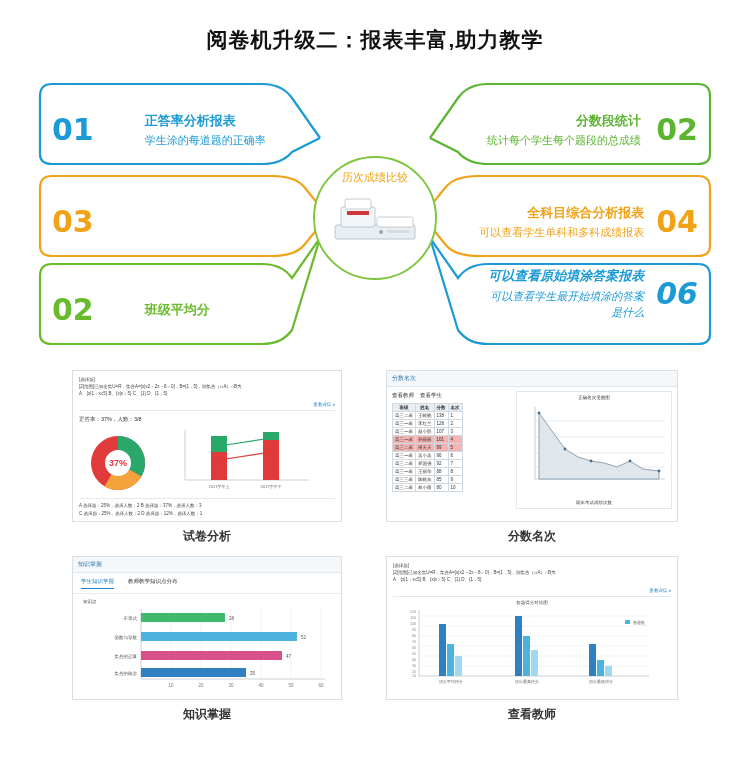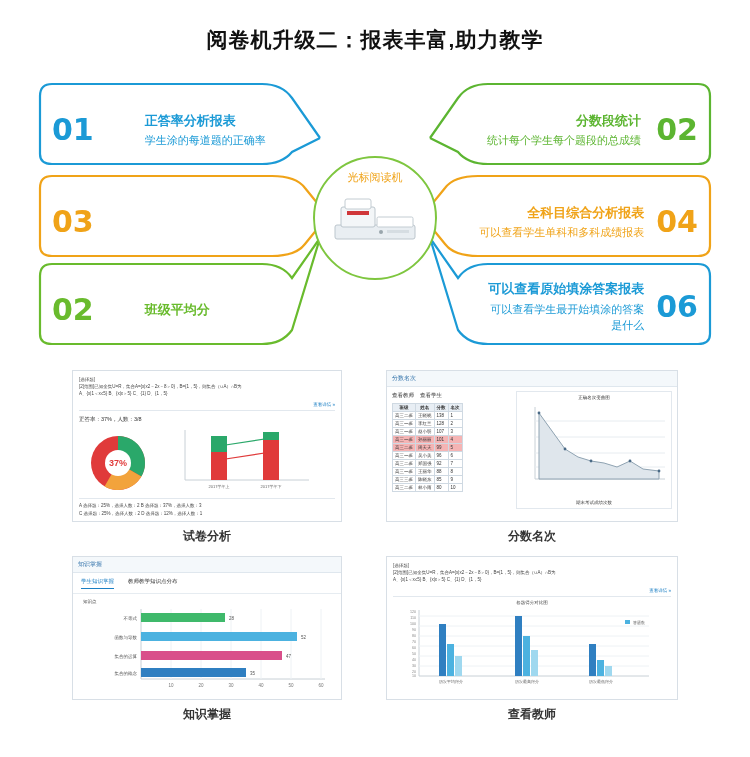--- a/index.html
+++ b/index.html
@@ -140,30 +140,30 @@
     <div class="num c-orange">04</div>
   </div>
 
   <div class="feature f-left" style="left:52px;top:200px;width:250px;height:68px;">
     <div class="num c-green2">02</div>
     <div class="ftext">
       <div class="fh c-green2">班级平均分</div>
     </div>
   </div>
 
-  <div class="feature f-right" style="left:448px;top:197px;width:250px;height:68px;justify-content:flex-start;">
+  <div class="feature f-right" style="left:448px;top:184px;width:250px;height:68px;justify-content:flex-start;font-style:italic;">
     <div class="ftext">
       <div class="fh c-blue">可以查看原始填涂答案报表</div>
       <div class="fs c-blue">可以查看学生最开始填涂的答案是什么</div>
     </div>
     <div class="num c-blue">06</div>
   </div>
 
   <div class="center-circle">
-    <div class="center-label">光标阅读机</div>
+    <div class="center-label">历次成绩比较</div>
     <div class="machine">
       <svg width="96" height="58" viewBox="0 0 96 58">
         <rect x="8" y="34" width="80" height="14" rx="2" fill="#e9eef2" stroke="#bcc6cd"></rect>
         <rect x="14" y="16" width="34" height="20" rx="2" fill="#f3f6f8" stroke="#bcc6cd"></rect>
         <rect x="18" y="8" width="26" height="10" rx="2" fill="#ffffff" stroke="#c3ccd2"></rect>
         <rect x="50" y="26" width="36" height="10" rx="1.5" fill="#ffffff" stroke="#c3ccd2"></rect>
         <rect x="20" y="20" width="22" height="4" fill="#d0373a"></rect>
         <circle cx="54" cy="41" r="2" fill="#9aa6ad"></circle>
         <rect x="60" y="39" width="22" height="3" fill="#d6dde2"></rect>
       </svg>

